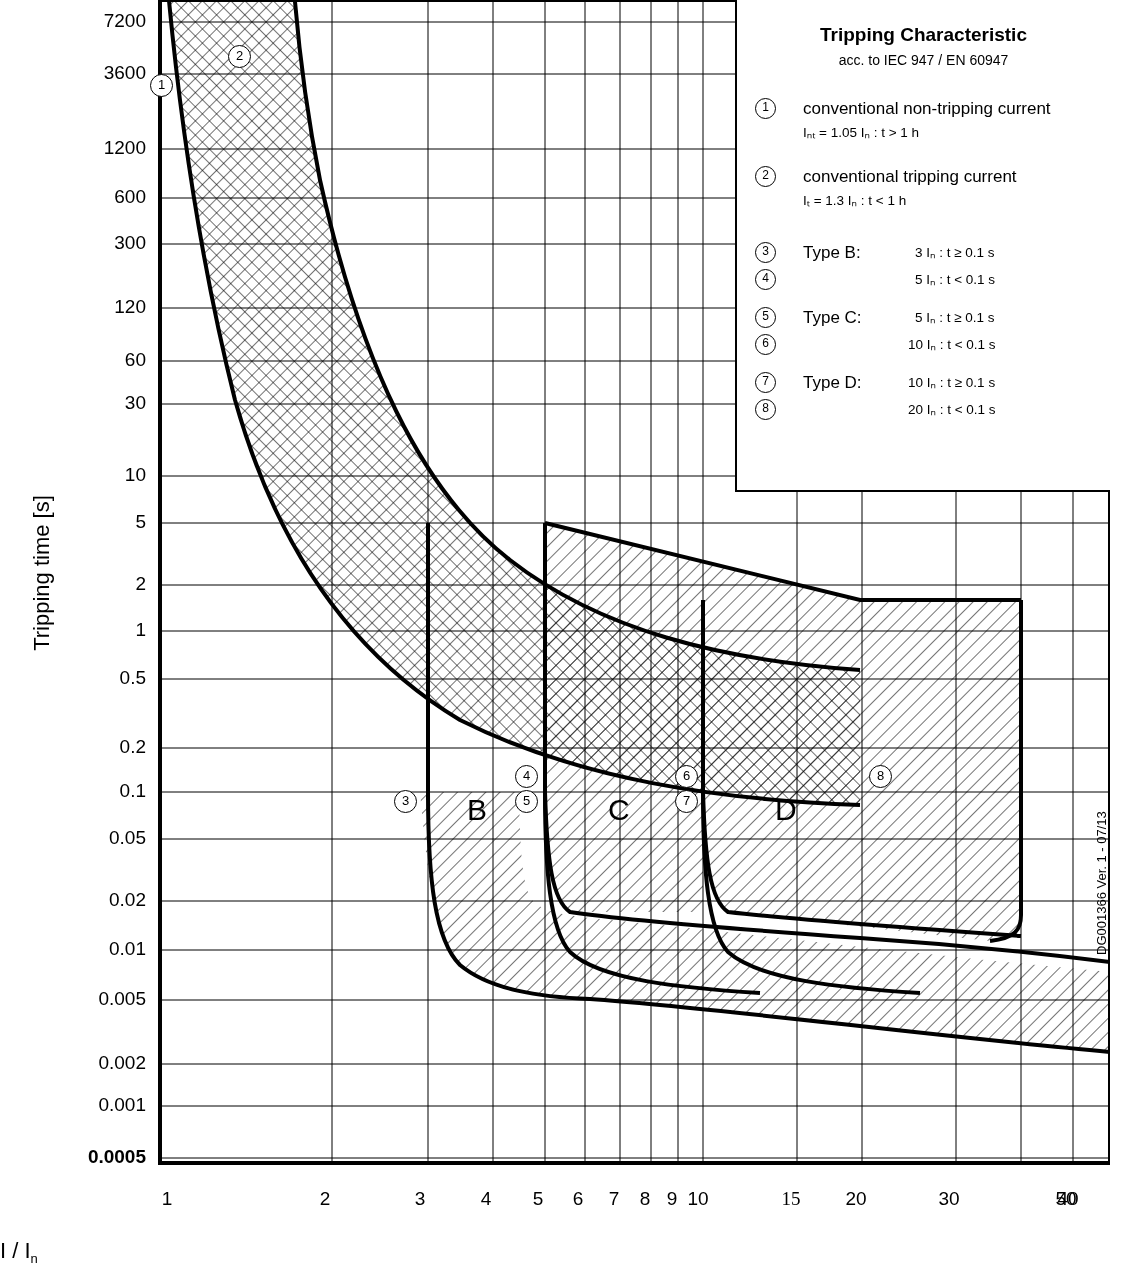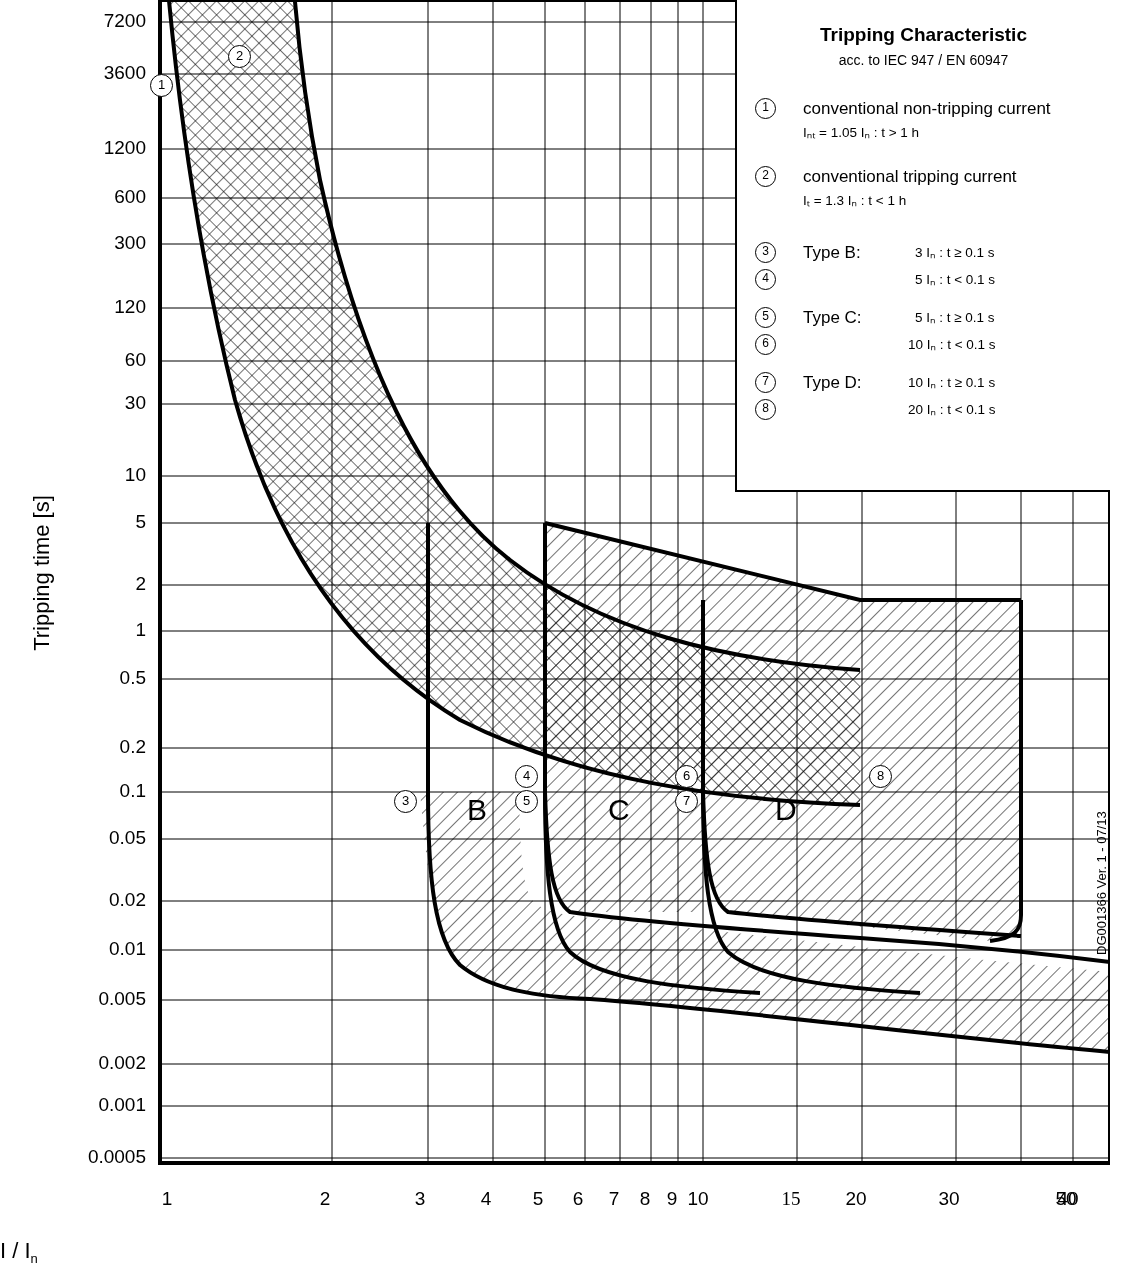--- a/index.html
+++ b/index.html
@@ -58,21 +58,21 @@
 </head>
 <body>
 
 <div id="wrap">
 
   <div class="ylab">Tripping time [s]</div>
 
   <div class="xlab">I / I<sub>n</sub></div>
 
   <div class="ytickwrap">
-    <div class="ytick" style="top:1146px;width:136px;">0.0005</div>
+    <div class="ytick" style="top:1146px;width:136px;font-weight:bold;">0.0005</div>
     <div class="ytick" style="top:1094px;width:136px;">0.001</div>
     <div class="ytick" style="top:1052px;width:136px;">0.002</div>
     <div class="ytick" style="top:988px;width:136px;">0.005</div>
     <div class="ytick" style="top:938px;width:136px;">0.01</div>
     <div class="ytick" style="top:889px;width:136px;">0.02</div>
     <div class="ytick" style="top:827px;width:136px;">0.05</div>
     <div class="ytick" style="top:780px;width:136px;">0.1</div>
     <div class="ytick" style="top:736px;width:136px;">0.2</div>
     <div class="ytick" style="top:667px;width:136px;">0.5</div>
     <div class="ytick" style="top:619px;width:136px;">1</div>

